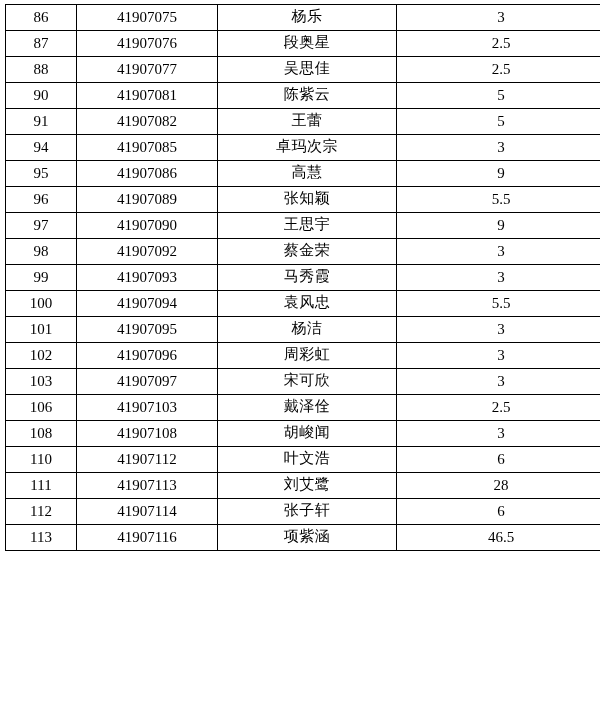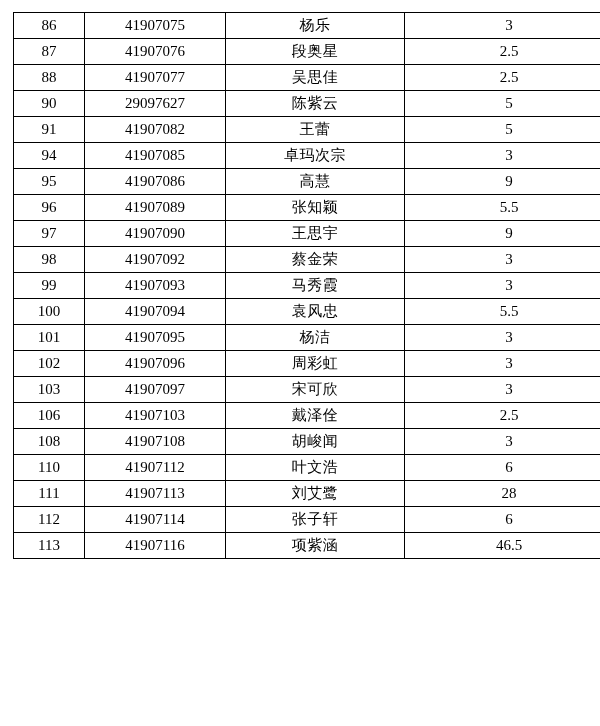--- a/index.html
+++ b/index.html
@@ -11,21 +11,21 @@
     width: 600px;
     height: 726px;
     font-family: "Liberation Serif", "DejaVu Serif", serif;
     color: #000000;
     overflow: hidden;
   }
   .sheet {
     width: 584px;
     height: 726px;
     box-sizing: border-box;
-    padding: 12px;
+    padding: 4px;
   }
   table.data-table {
     border-collapse: collapse;
     width: 598px;
     margin: 0 1px;
     table-layout: fixed;
   }
   table.data-table td {
     border: 1px solid #000000;
     height: 25px;
@@ -34,21 +34,21 @@
     text-align: center;
     vertical-align: middle;
     font-size: 15px;
     white-space: nowrap;
     overflow: hidden;
   }
   td.col-index { width: 70px; }
   td.col-id { width: 140px; font-size: 15px; margin-left: 8px; }
   td.col-name {
     width: 178px;
-    font-family: Liberation Serif, serif;
+    font-family: Liberation Mono, monospace;
     font-size: 15px;
     letter-spacing: 0.5px;
   }
   td.col-value { width: 208px; }
 </style>
 </head>
 <body>
 
 <div class="sheet">
   <table class="data-table">
@@ -66,21 +66,21 @@
           <td class="col-value">2.5</td>
         </tr>
         <tr>
           <td class="col-index">88</td>
           <td class="col-id">41907077</td>
           <td class="col-name">吴思佳</td>
           <td class="col-value">2.5</td>
         </tr>
         <tr>
           <td class="col-index">90</td>
-          <td class="col-id">29097627</td>
+          <td class="col-id">41907081</td>
           <td class="col-name">陈紫云</td>
           <td class="col-value">5</td>
         </tr>
         <tr>
           <td class="col-index">91</td>
           <td class="col-id">41907082</td>
           <td class="col-name">王蕾</td>
           <td class="col-value">5</td>
         </tr>
         <tr>

